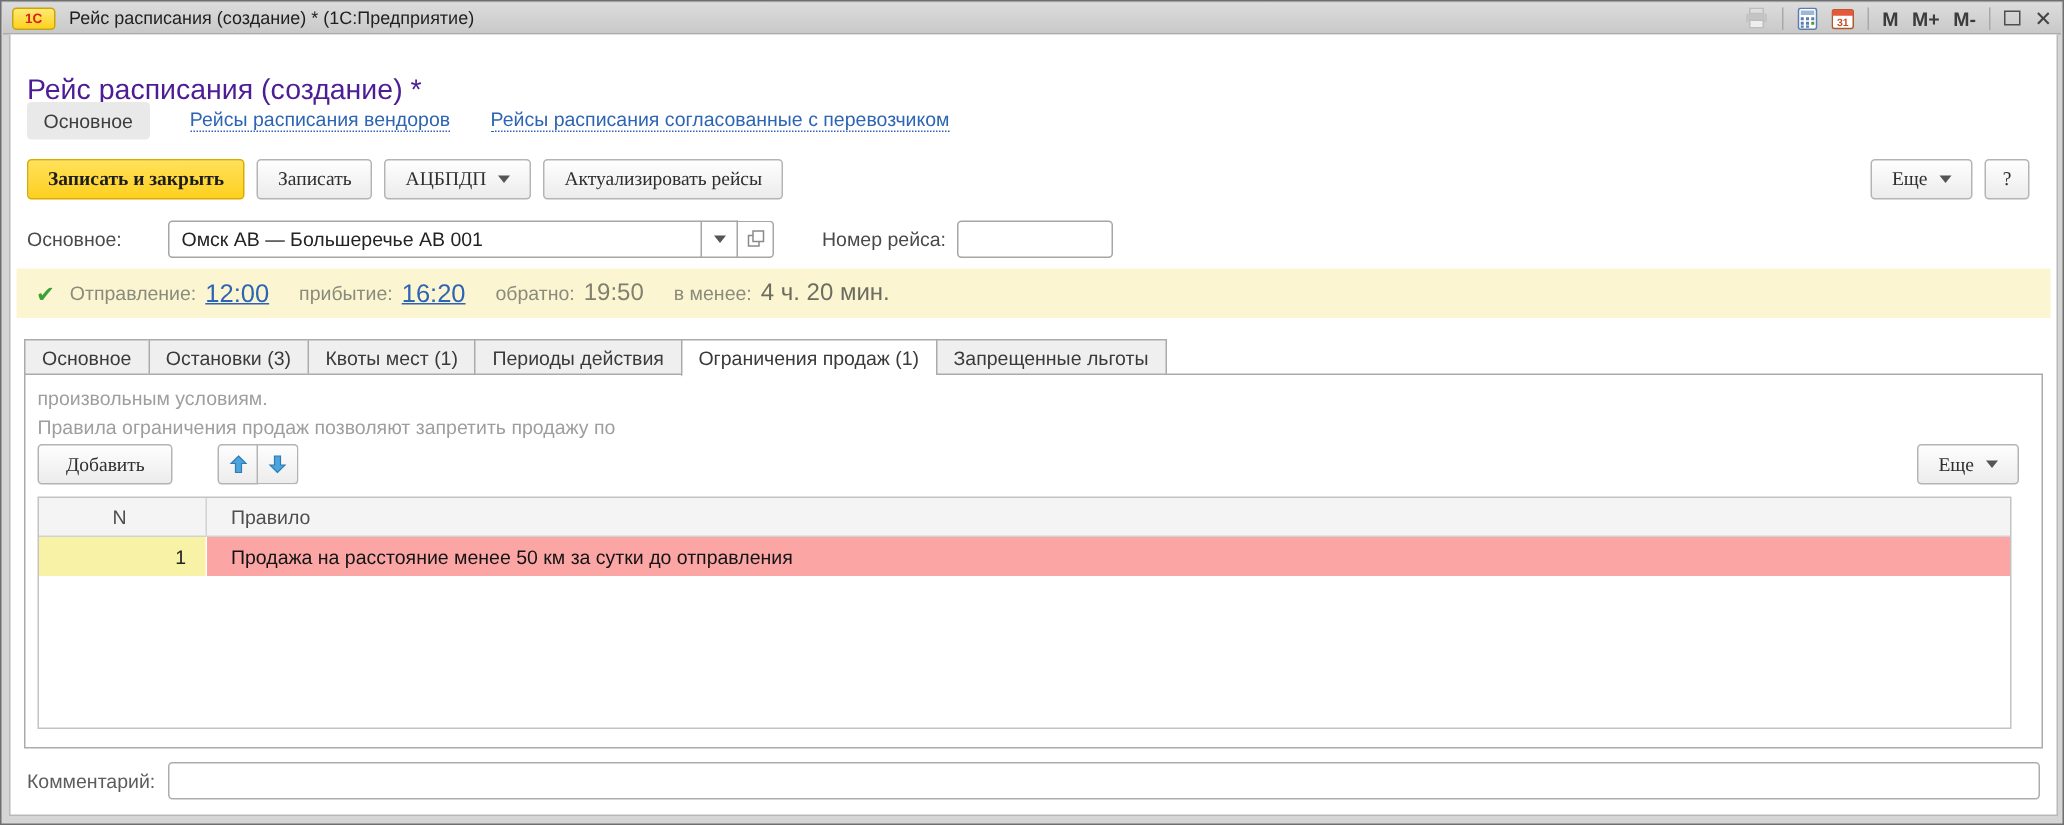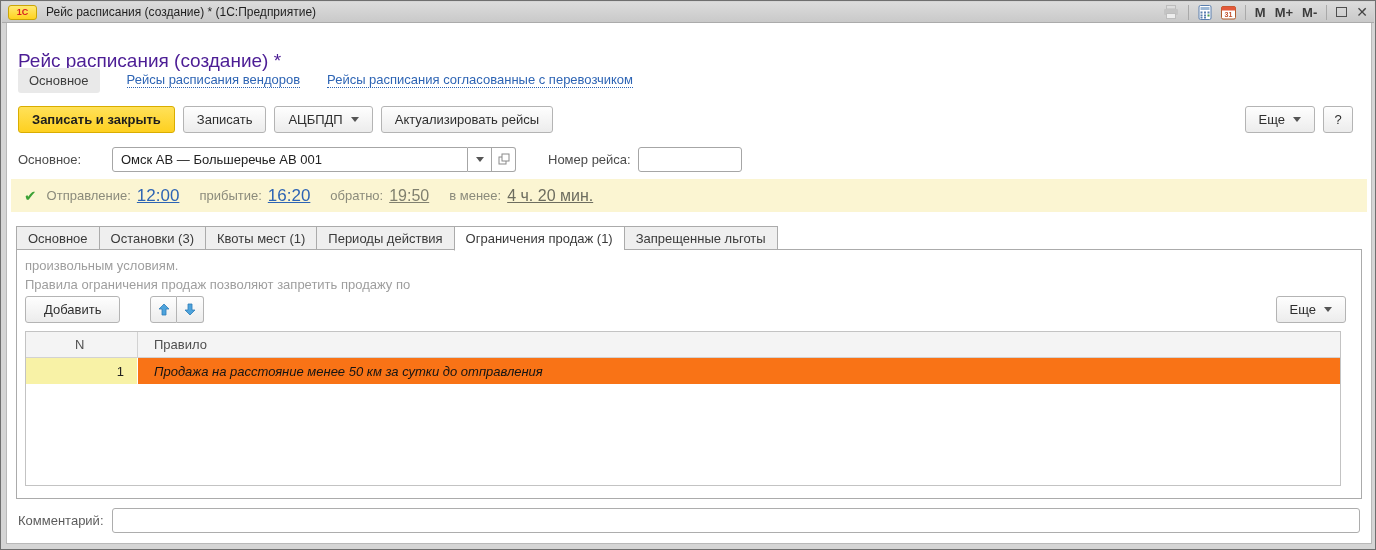--- a/index.html
+++ b/index.html
@@ -33,21 +33,21 @@
   .nav-row { position:absolute; left:11px; top:44px; height:26px; display:flex; align-items:center; }
   .nav-pill { background:#e9e9e9; border-radius:3px; padding:5px 11px; color:#3d3d3d; }
   .nav-link { margin-left:27px; color:#2d64b4; text-decoration:none;
               border-bottom:1px dotted #2d64b4; cursor:pointer; }
 
   .toolbar { position:absolute; left:11px; right:18px; top:82px; height:28px;
              display:flex; align-items:center; gap:8px; }
   .btn { height:27px; display:inline-flex; align-items:center; justify-content:center;
          padding:0 13px; background:linear-gradient(#fefefe,#ececec);
          border:1px solid #b4b4b4; border-radius:3px; font-size:13px; color:#2e2e2e;
-         cursor:pointer; white-space:nowrap; }
+         cursor:pointer; white-space:nowrap;font-family:Liberation Serif, serif; }
   .btn-primary { background:linear-gradient(#ffe159,#fed020); border-color:#d9ad00; font-weight:bold; color:#1d1d1d; }
   .caret { width:0; height:0; border-left:4px solid transparent; border-right:4px solid transparent;
            border-top:5px solid #555; margin-left:8px; }
   .toolbar-spacer { margin-left:auto; }
   .btn-help { width:30px; padding:0; }
 
   .field-row { position:absolute; left:11px; top:123px; height:26px; display:flex; align-items:center; }
   .f-label { color:#4a4a4a; }
   .lbl-route { width:94px; }
   .combo { display:flex; height:25px; }
@@ -58,21 +58,21 @@
   .combo-btn:last-child { border-radius:0 3px 3px 0; }
   .lbl-num { margin-left:32px; margin-right:7px; }
   .num-input { width:104px; height:25px; border:1px solid #a6a6a6; border-radius:3px;
                padding:0 8px; font-size:13px; font-family:inherit; }
 
   .infobar { position:absolute; left:4px; right:4px; top:156px; height:33px; background:#fbf5d2;
              display:flex; align-items:center; padding-left:13px; }
   .ib-check { color:#3ba135; font-size:15px; font-weight:bold; margin-right:10px; }
   .ib-label { color:#8b8b7c; }
   .ib-link { color:#2d64b4; font-size:17px; text-decoration:underline; margin:0 20px 0 6px; cursor:pointer;text-align:center; }
-  .ib-val  { color:#80806f; font-size:16px; margin:0 20px 0 6px;text-decoration:underline; }
+  .ib-val  { color:#80806f; font-size:16px; margin:0 20px 0 6px; }
   .ib-val.dark { color:#6d6d5f; }
 
   .tabs { position:absolute; left:9px; top:203px; height:24px; display:flex; z-index:2; }
   .tab { height:24px; padding:4px 11px; background:#efefef; border:1px solid #ababab;
          border-right:none; color:#3a3a3a; cursor:pointer; white-space:nowrap; }
   .tab:last-child { border-right:1px solid #ababab; }
   .tab.active { background:#fff; border-bottom:1px solid #fff; height:25px; }
 
   .panel { position:absolute; left:9px; right:9px; top:226px; height:250px;
            background:#fff; border:1px solid #ababab; }
@@ -89,21 +89,21 @@
   .btn-more-panel { margin-left:auto; }
 
   .rules-table { position:absolute; left:8px; right:20px; top:81px; height:155px;
                  border:1px solid #c3c3c3; background:#fff; }
   .t-header { display:flex; height:26px; background:#f4f4f4; border-bottom:1px solid #d2d2d2; color:#4f4f4f; }
   .th-n { width:112px; border-right:1px solid #d2d2d2; display:flex; align-items:center; padding-left:49px; }
   .th-rule { flex:1; display:flex; align-items:center; padding-left:16px; }
   .t-row { display:flex; height:26px; cursor:pointer; }
   .td-n { width:112px; background:#f8f2a6; display:flex; align-items:center; justify-content:flex-end;
           padding-right:13px; color:#222; border-right:1px solid #fff; }
-  .td-rule { flex:1; background:#f97316; display:flex; align-items:center; padding-left:16px; color:#141414;font-style:italic; }
+  .td-rule { flex:1; background:#fca5a5; display:flex; align-items:center; padding-left:16px; color:#141414; }
 
   .comment-row { position:absolute; left:11px; right:11px; top:484px; height:26px;
                  display:flex; align-items:center; }
   .comment-row .f-label { color:#5c5c5c; margin-right:8px; }
   .comment-input { flex:1; height:25px; border:1px solid #adadad; border-radius:3px;
                    padding:0 8px; font-size:13px; font-family:inherit; }
 </style>
 </head>
 <body>
 

